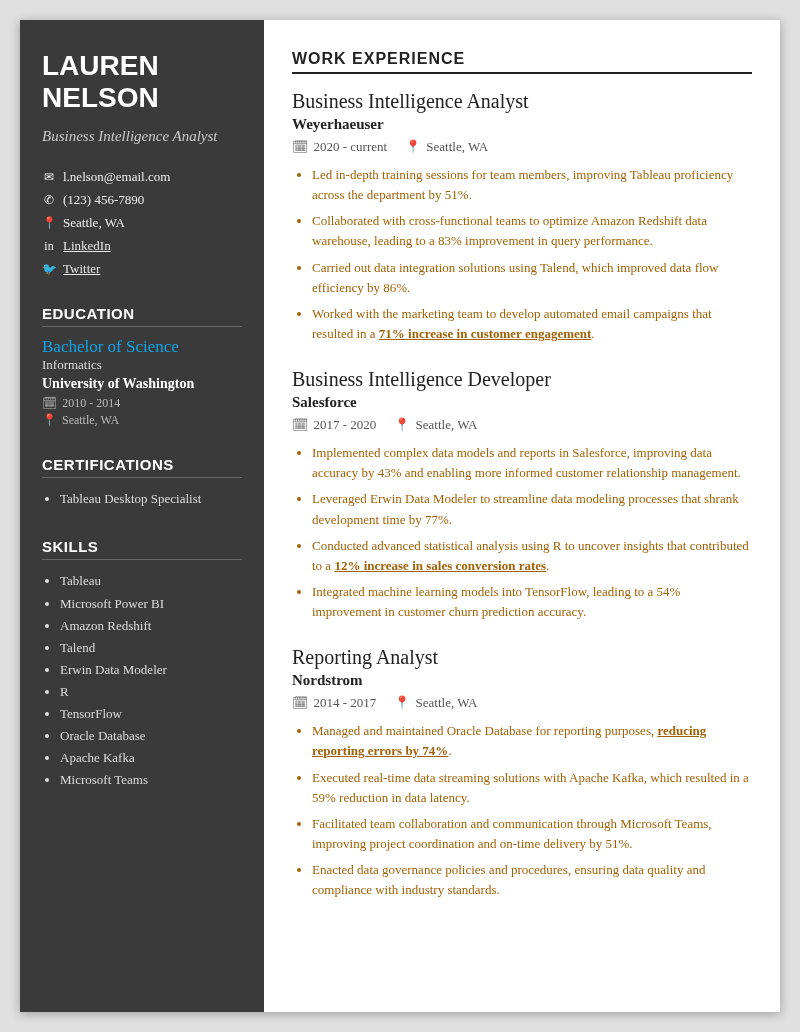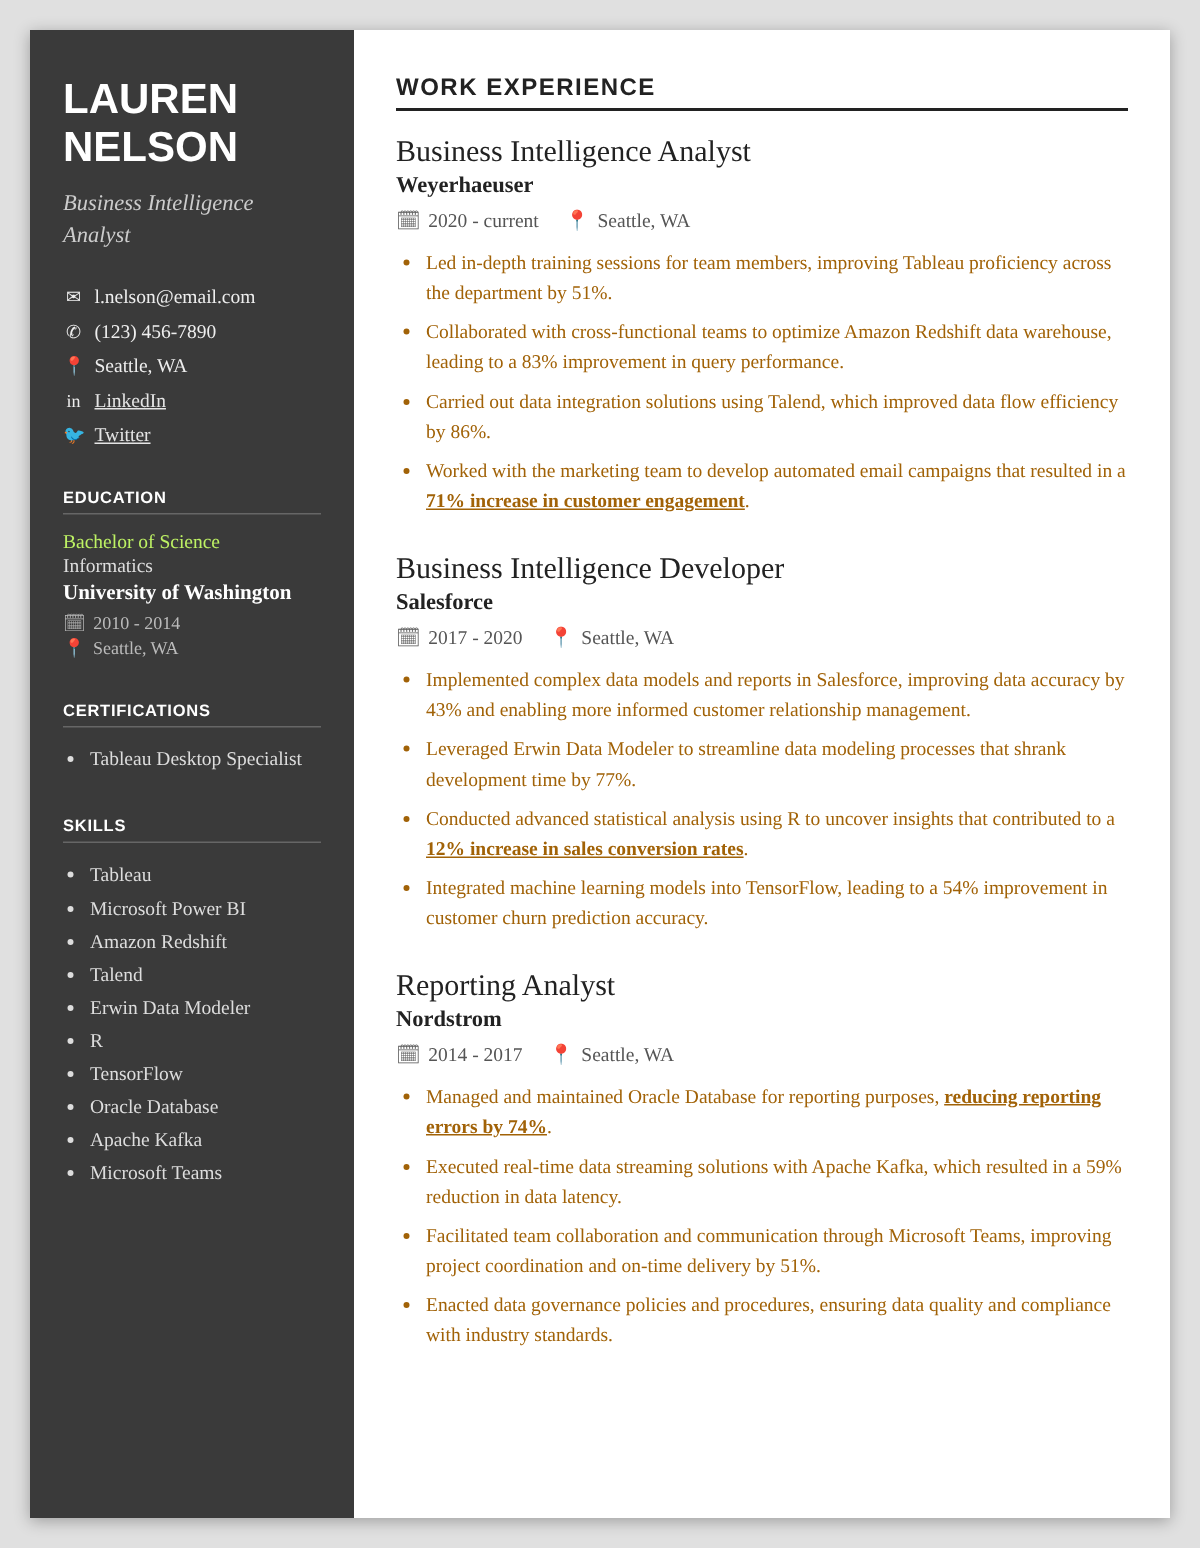--- a/index.html
+++ b/index.html
@@ -13,21 +13,21 @@
       padding: 20px;
     }
     .resume {
       width: 760px;
       background: #fff;
       display: flex;
       box-shadow: 0 2px 10px rgba(0,0,0,0.3);
       min-height: 992px;
     }
     .sidebar {
-      width: 216px;
+      width: 244px;
       background: #3a3a3a;
       color: #fff;
       padding: 30px 22px;
       flex-shrink: 0;
     }
     .sidebar .name {
       font-size: 28px;
       font-weight: 700;
       line-height: 1.15;
       font-family: Arial, sans-serif;
@@ -56,33 +56,33 @@
       font-size: 12px;
       width: 14px;
       text-align: center;
       flex-shrink: 0;
     }
     .sidebar-section {
       margin-top: 28px;
     }
     .sidebar-section-title {
       font-family: Arial, sans-serif;
-      font-size: 11px;
+      font-size: 15px;
       font-weight: 700;
       text-transform: uppercase;
       letter-spacing: 0.5px;
       color: #fff;
       margin-bottom: 10px;
       border-bottom: 1px solid #666;
       padding-bottom: 4px;
       margin-top: 12px;
     }
     .edu-degree {
-      font-size: 13px;
-      color: #bef264;
+      font-size: 17px;
+      color: #0ea5e9;
     }
     .edu-field {
       font-size: 13px;
       color: #ddd;
       margin-bottom: 3px;
     }
     .edu-school {
       font-size: 14px;
       font-weight: 700;
       color: #fff;

